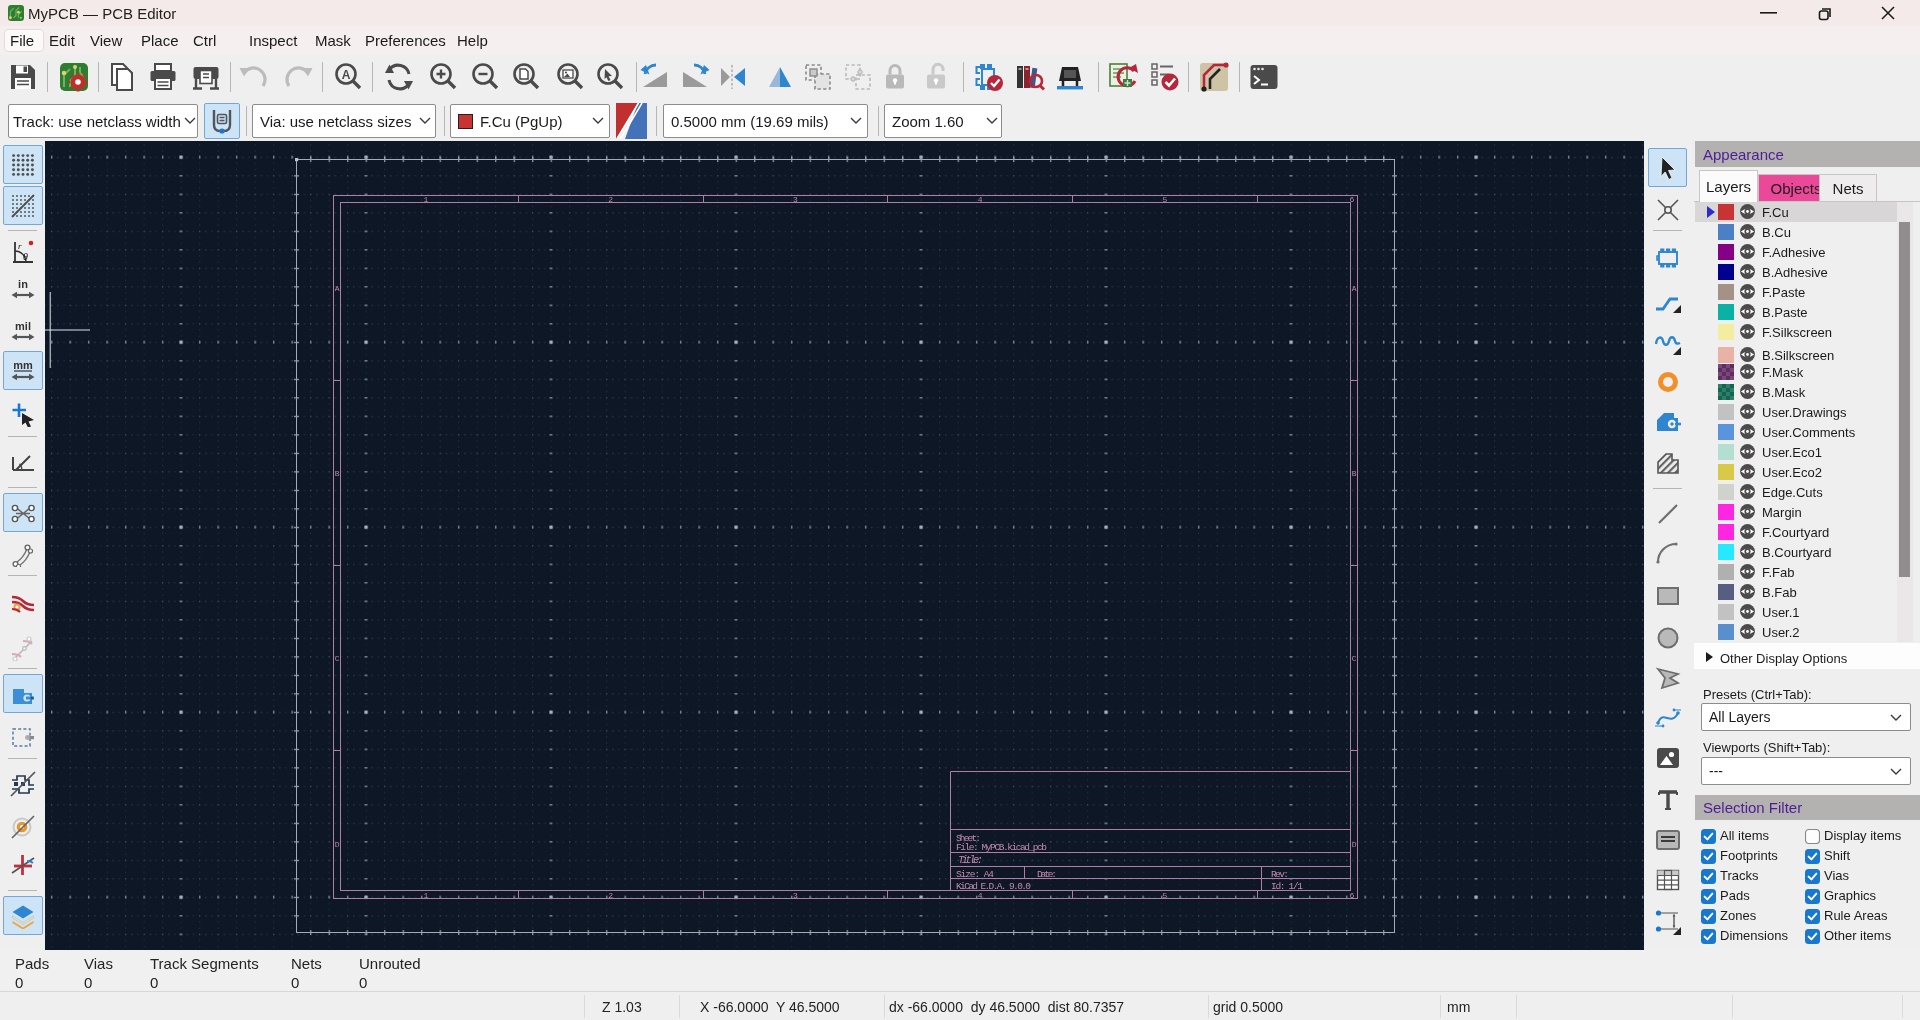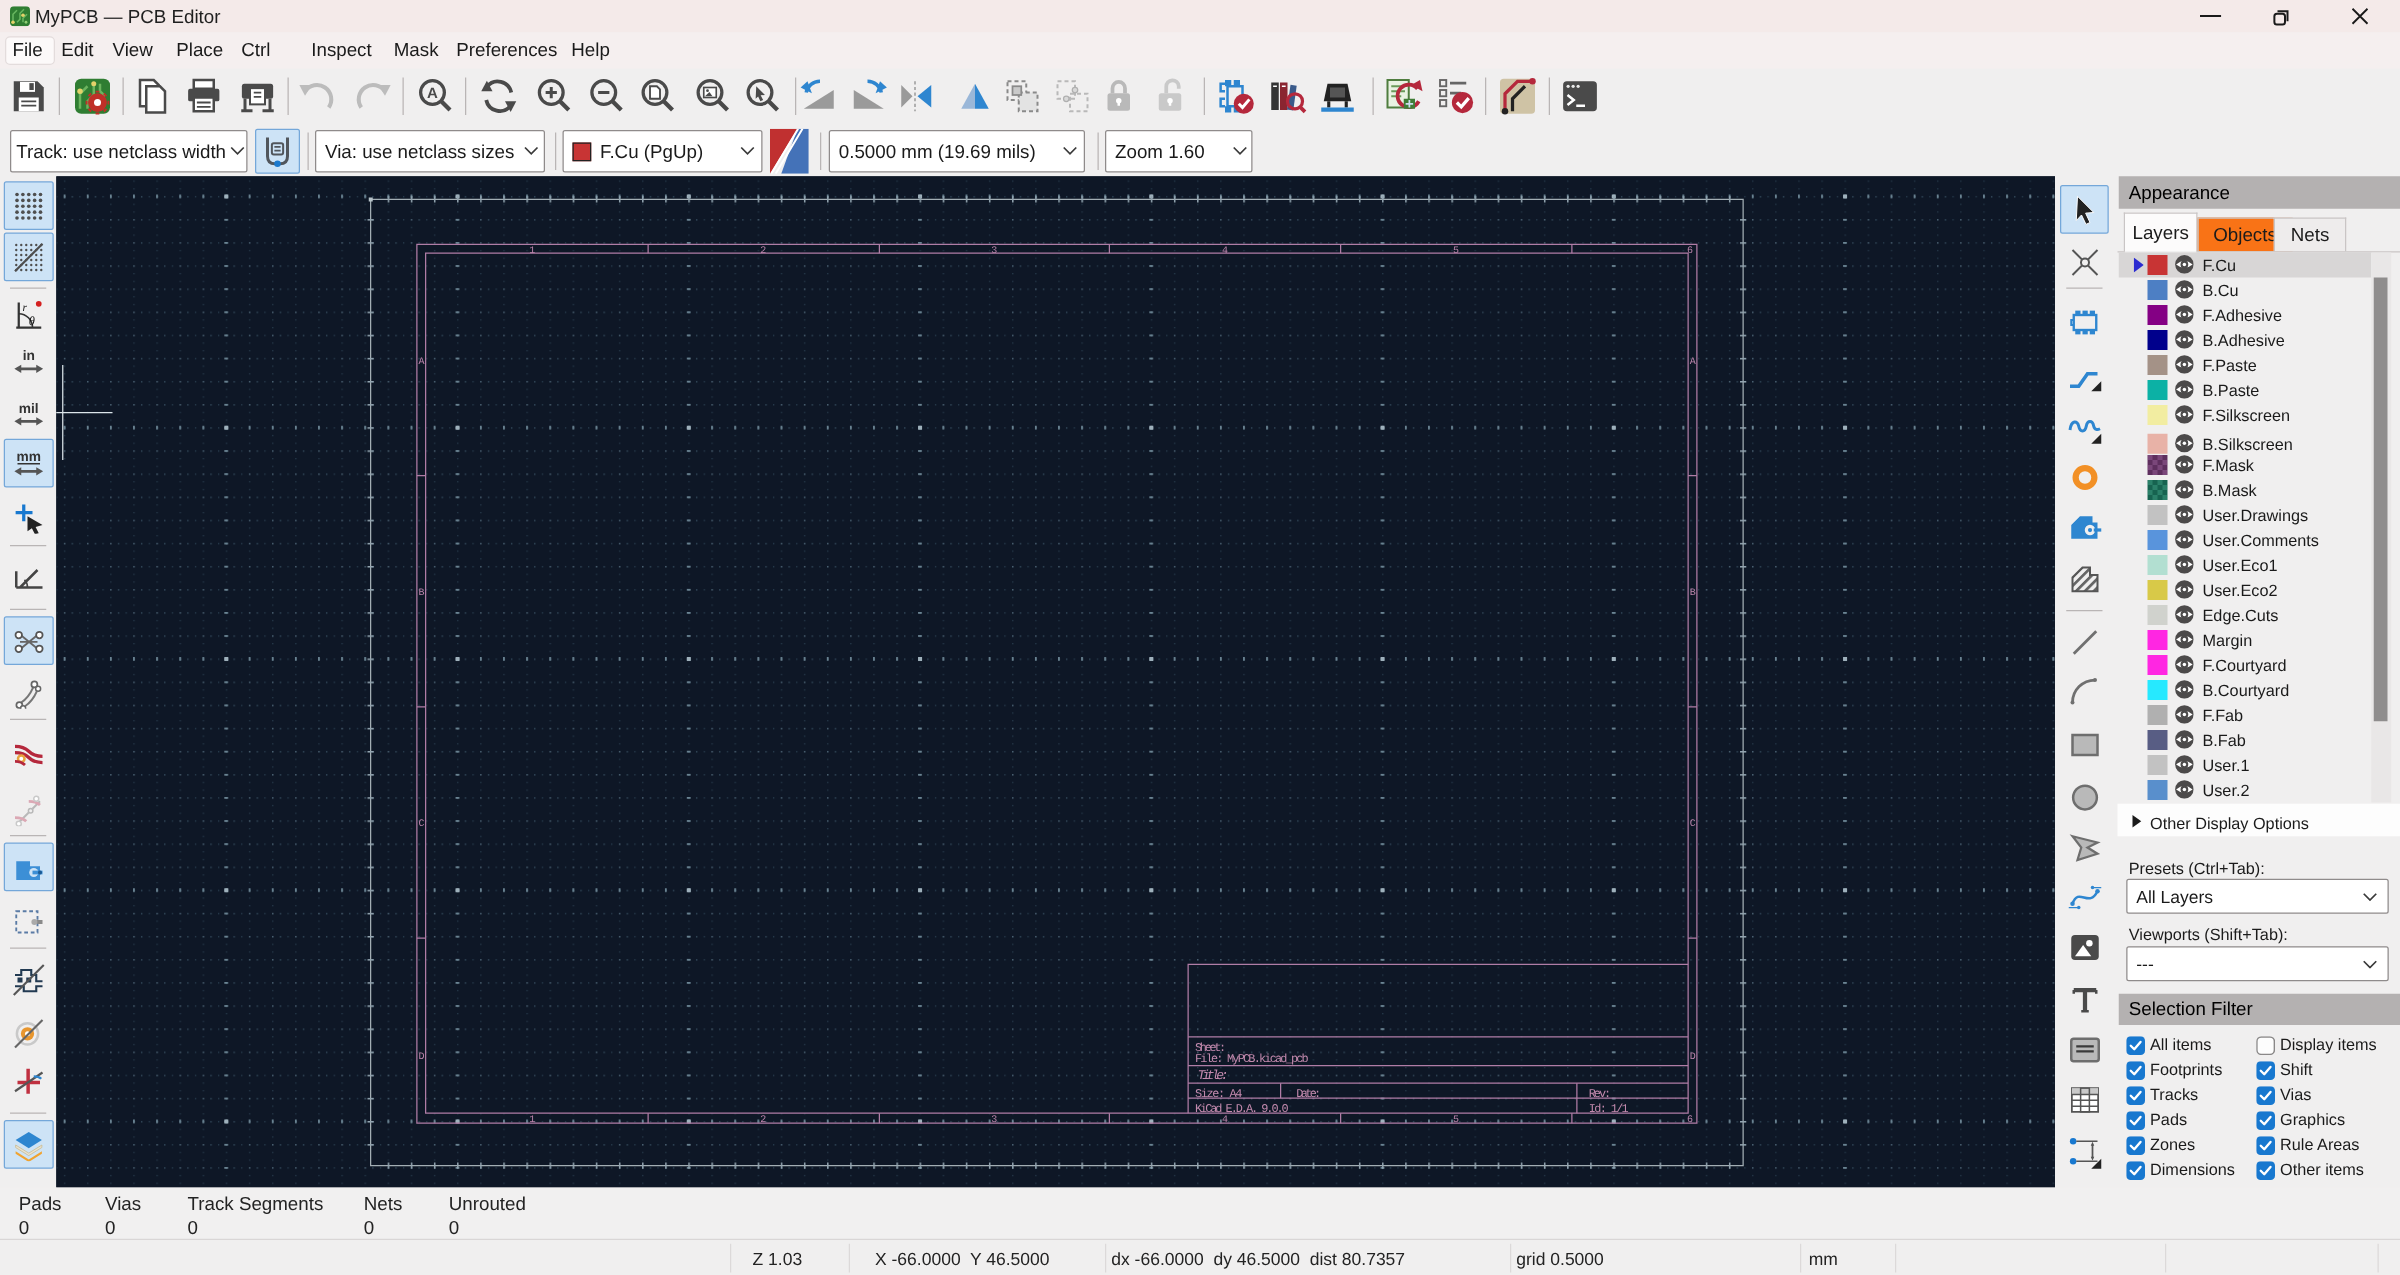--- a/index.html
+++ b/index.html
@@ -15,21 +15,21 @@
 .btn{position:absolute;display:flex;align-items:center;justify-content:center}
 .sel{background:#cde3f6;border:1px solid #74a7d9;border-radius:2px}
 .vsep{position:absolute;width:1px;background:#b9b5b5}
 .hsep{position:absolute;height:1px;background:#b9b5b5}
 .combo{position:absolute;height:34px;background:#fff;border:1px solid #8f8b8b;border-radius:2px;font-size:15px;display:flex;align-items:center;padding-left:7px;color:#1a1a1a;white-space:nowrap}
 .chev{position:absolute;right:9px;top:13px}
 .lefttb{left:0;top:141px;width:45px;height:809px;background:#f0efef}
 .righttb{left:1644px;top:141px;width:50px;height:851px;background:#f0efef}
 .canvas-wrap{left:45px;top:141px;width:1599px;height:809px;background:#0e1726}
 .panel{left:1694px;top:141px;width:226px;height:851px;background:#f0efef}
-.phead{position:absolute;left:1px;width:225px;height:26px;background:#b4b1b1;font-size:15px;color:#000000;display:flex;align-items:center;padding-left:8px}
+.phead{position:absolute;left:1px;width:225px;height:26px;background:#b4b1b1;font-size:15px;color:#4c1d95;display:flex;align-items:center;padding-left:8px}
 .tab{position:absolute;font-size:15px;display:flex;align-items:center;justify-content:center;border:1px solid #c9c5c5;border-bottom:none}
 .lrow{position:absolute;left:1px;width:202px;height:20px}
 .lrow .sw{position:absolute;left:23px;top:2px;width:16px;height:16px}
 .lrow .nm{position:absolute;left:67px;top:2.5px;font-size:13px;color:#1a1a1a}
 .lrow svg{position:absolute;left:45px;top:2px}
 .cbrow{position:absolute;font-size:13px;color:#1a1a1a}
 .msgpanel{left:0;top:950px;width:1920px;height:42px;background:#f1f0f0;border-bottom:1px solid #d9d6d6}
 .msgpanel .lbl{position:absolute;top:5px;font-size:15px;color:#232323}
 .msgpanel .val{position:absolute;top:24px;font-size:15px;color:#232323}
 .statusbar{left:0;top:993px;width:1920px;height:27px;background:#f0efef}
@@ -807,21 +807,21 @@
         <path d="M3.6 7.6 L6.4 10.4 L11.4 4.6" stroke="#fff" stroke-width="1.9" fill="none" stroke-linecap="round" stroke-linejoin="round"></path>
       </g>
 <g id="cboff">
         <rect x="0.5" y="0.5" width="14" height="14" rx="3.5" fill="#fdfdfd" stroke="#8a8888" stroke-width="1.2"></rect>
       </g>
 </defs>
   </svg>
 <div class="abs panel" id="panel">
 <div class="phead" style="top:0">Appearance</div>
 <div class="tab" style="left:5px;top:29px;width:59px;height:31px;background:#fcfbfb">Layers</div>
-<div class="tab" style="left:64px;top:33px;width:76px;height:27px;background:#f97316">Objects</div>
+<div class="tab" style="left:64px;top:33px;width:76px;height:27px;background:#ec4899">Objects</div>
 <div class="tab" style="left:125px;top:33px;width:58px;height:27px;background:#eeecec">Nets</div>
 <div class="abs" style="left:0;top:60px;width:226px;height:1px;background:#c9c5c5"></div>
 <div class="abs" style="left:6px;top:60px;width:57px;height:1px;background:#fcfbfb"></div>
 <div id="layerlist">
 <div class="lrow" style="top:61px;background:#d8d6d6">
         <svg style="position:absolute;left:12px;top:4px" width="8" height="12">
           <polygon points="0,0 8,6 0,12" fill="#2b2bd0"></polygon>
         </svg>
         <div class="sw" style="background:#c83434"></div>
         <svg width="15" height="15" viewBox="0 0 15 15">

